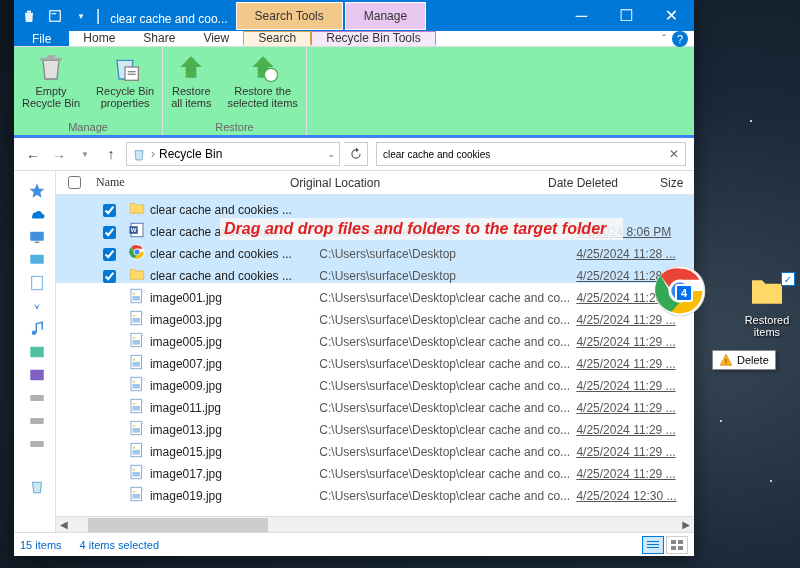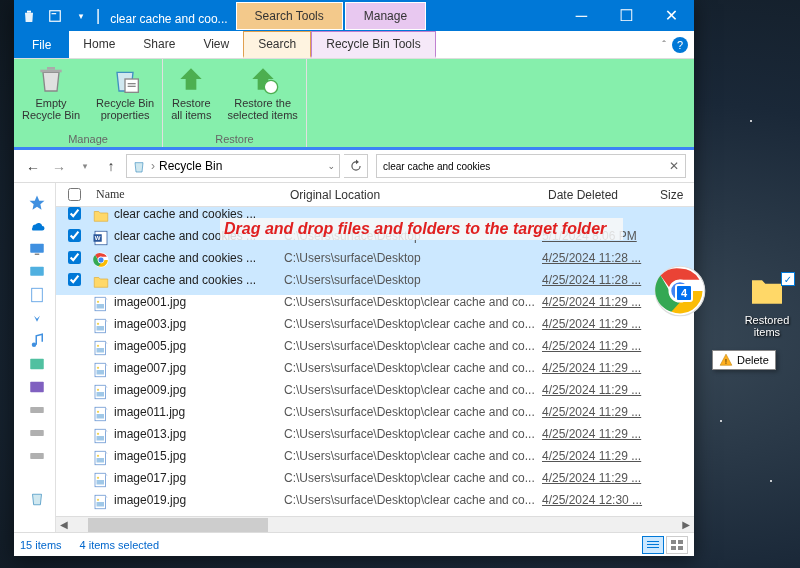--- a/index.html
+++ b/index.html
@@ -9,21 +9,21 @@
 .window { position: absolute; top: 0; left: 14px; width: 680px; height: 556px; background: #fff; box-shadow: 0 4px 20px rgba(0,0,0,0.5); display: flex; flex-direction: column; }
 .titlebar { height: 31px; background: #0078d7; display: flex; align-items: center; color: #fff; }
 .qat { display: flex; align-items: center; padding: 0 4px; gap: 4px; }
 .qat-btn { width: 22px; height: 22px; display: flex; align-items: center; justify-content: center; cursor: pointer; }
 .title-text { font-size: 12px; padding-left: 6px; flex: 0 0 auto; margin-top: 6px; }
 .ctx-tabs { display: flex; margin-left: 8px; }
 .ctx-tab { padding: 6px 18px; font-size: 12px; background: #f3c98b; color: #333; border: 1px solid #fff; margin-right: 2px; }
 .ctx-tab.purple { background: #e8c8f0; }
 .win-controls { margin-left: auto; display: flex; }
 .win-btn { width: 45px; height: 30px; display: flex; align-items: center; justify-content: center; color: #fff; cursor: pointer; }
-.menubar { height: 28px; background: #fff; display: flex; align-items: stretch; border-bottom: 1px solid #ddd; }
+.menubar { height: 16px; background: #fff; display: flex; align-items: stretch; border-bottom: 1px solid #ddd; }
 .menu-file { background: #0078d7; color: #fff; padding: 0 18px; font-size: 12px; display: flex; align-items: center; cursor: pointer; }
 .menu-tab { padding: 0 14px; font-size: 12px; display: flex; align-items: center; color: #333; cursor: pointer; border-bottom: 2px solid transparent; }
 .menu-tab.active-search { background: #fef3e0; border-top: 1px solid #e0a050; border-left: 1px solid #e0a050; border-right: 1px solid #e0a050; }
 .menu-tab.active-recycle { background: #f5e8f8; border-top: 1px solid #c080d0; border-left: 1px solid #c080d0; border-right: 1px solid #c080d0; }
 .menubar-end { margin-left: auto; display: flex; align-items: center; padding-right: 6px; gap: 6px; }
 .help-icon { width: 16px; height: 16px; background: #0078d7; color: #fff; border-radius: 50%; font-size: 11px; display: flex; align-items: center; justify-content: center; cursor: pointer; }
 .ribbon { height: 91px; background: #86efac; border-bottom: 3px solid #3b82f6; display: flex; }
 .ribbon-group { display: flex; flex-direction: column; border-right: 1px solid #e0e0e0; }
 .ribbon-group-body { display: flex; flex: 1; }
 .ribbon-group-label { text-align: center; font-size: 11px; color: #666; padding: 2px 0; }
@@ -41,21 +41,21 @@
 .treeview { width: 42px; background: #fff; border-right: 1px solid #e0e0e0; overflow: hidden; padding-top: 8px; }
 .tree-item { width: 20px; height: 20px; margin: 3px 0 3px 14px; }
 .listview { flex: 1; display: flex; flex-direction: column; overflow: hidden; }
 .col-headers { height: 24px; display: flex; align-items: center; border-bottom: 1px solid #e0e0e0; font-size: 12px; color: #333; }
 .col-check { width: 36px; display: flex; justify-content: center; }
 .col-name { width: 192px; padding-left: 4px; border-right: 1px solid transparent; font-family: Liberation Serif, serif; }
 .col-loc { width: 258px; padding-left: 6px; }
 .col-date { width: 112px; padding-left: 6px; }
 .col-size { width: 40px; padding-left: 6px; }
 .file-rows { flex: 1; overflow-y: auto; overflow-x: auto; }
-.file-row { height: 22px; display: flex; align-items: flex-start; font-size: 12px; color: #222; }
+.file-row { height: 22px; display: flex; align-items: flex-end; font-size: 12px; color: #222; padding-left: 36px; }
 .file-row.selected { background: #cce8ff; }
 .row-check { width: 36px; display: flex; justify-content: center; align-items: center; }
 .row-check input { width: 13px; height: 13px; accent-color: #0078d7; }
 .row-icon { width: 18px; height: 18px; margin-right: 4px; flex-shrink: 0; }
 .row-name { width: 170px; white-space: nowrap; overflow: hidden; text-overflow: ellipsis; }
 .row-loc { width: 258px; white-space: nowrap; overflow: hidden; text-overflow: ellipsis; color: #555; }
 .row-date { width: 118px; white-space: nowrap; color: #555; text-decoration: underline; }
 .statusbar { height: 24px; border-top: 1px solid #ddd; display: flex; align-items: center; padding: 0 6px; font-size: 11px; gap: 18px; }
 .status-text { color: #0066cc; }
 .view-btns { margin-left: auto; display: flex; gap: 2px; }

